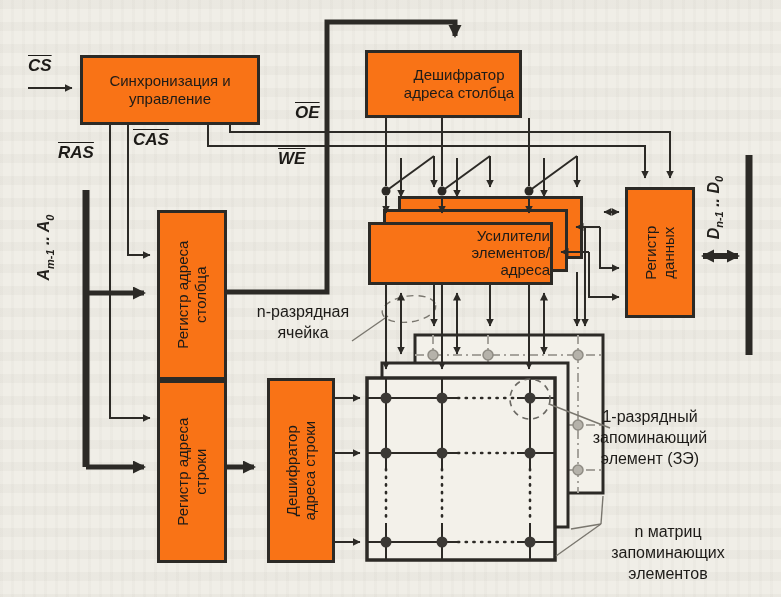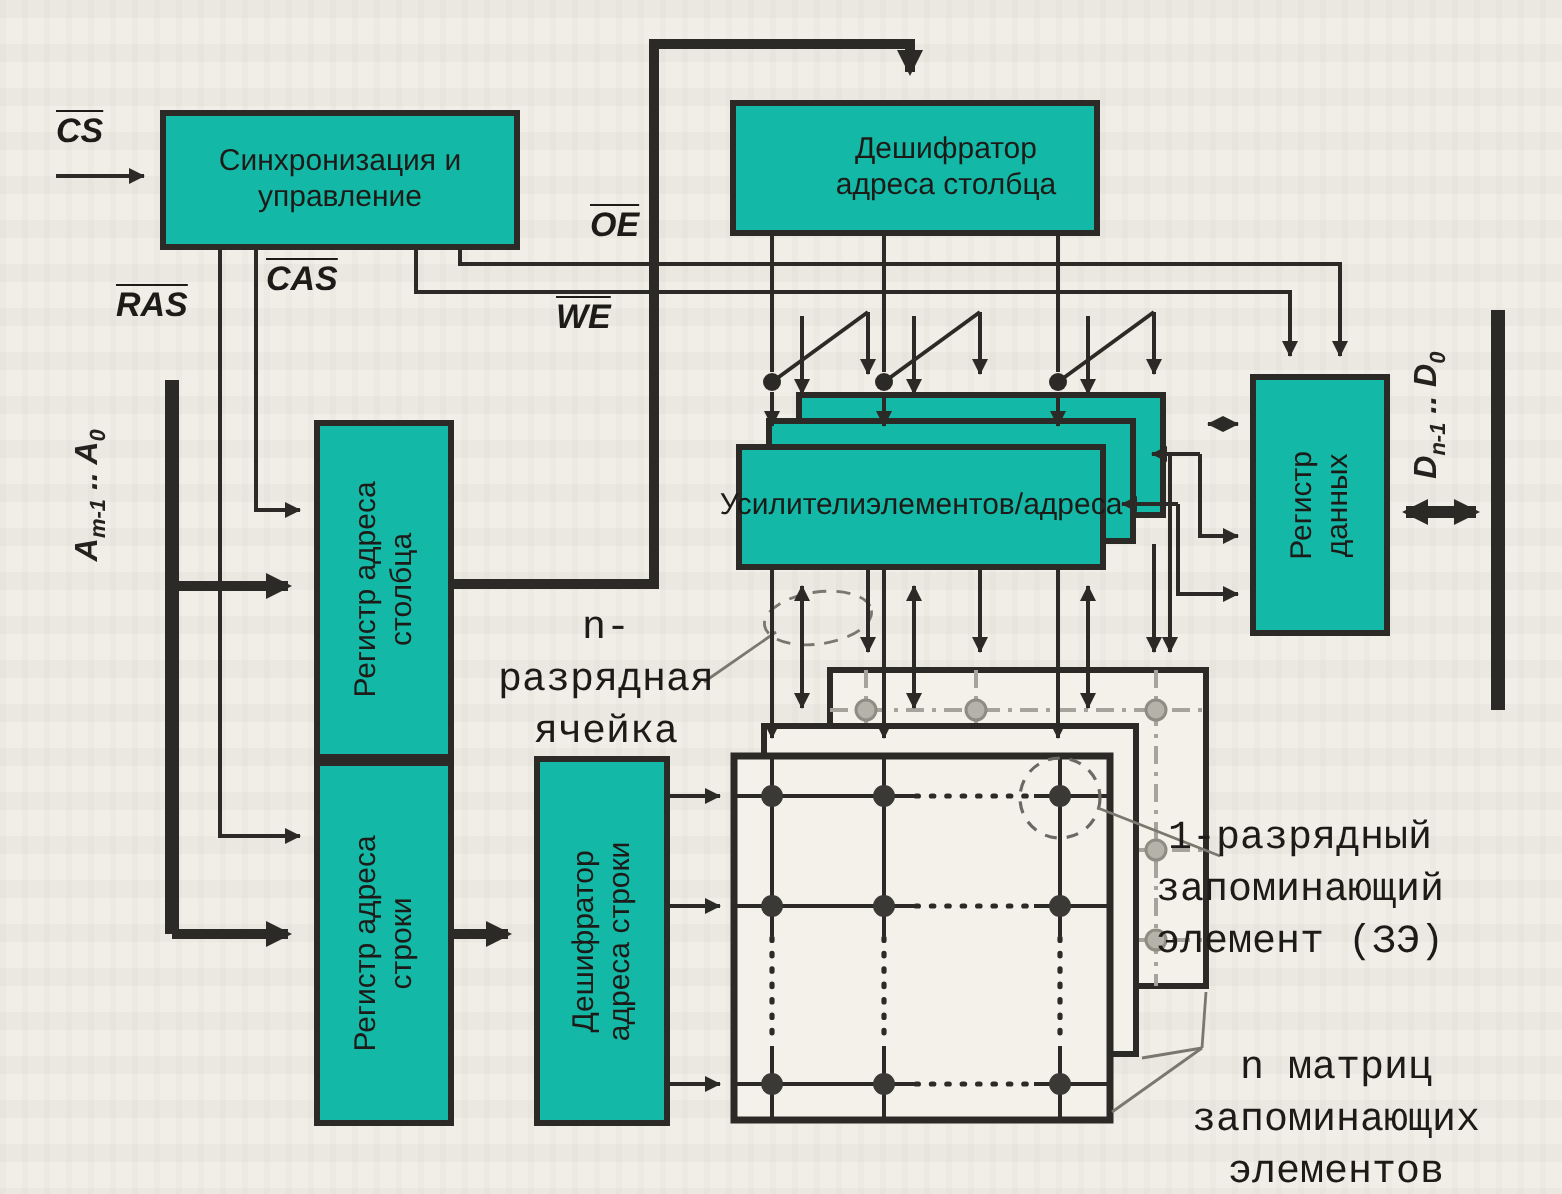--- a/index.html
+++ b/index.html
@@ -13,39 +13,39 @@
     position:absolute;inset:0;z-index:0;pointer-events:none;
     background:
       repeating-linear-gradient(180deg, rgba(110,104,92,.045) 0 9px, rgba(0,0,0,0) 9px 22px),
       repeating-linear-gradient(90deg, rgba(110,104,92,.03) 0 3px, rgba(0,0,0,0) 3px 11px);
   }
   svg{position:absolute;left:0;top:0;}
   #svg-bottom{z-index:1;}
   #svg-top{z-index:3;}
   .box{
     position:absolute;z-index:2;box-sizing:border-box;
-    background:#14b8a6;border:3px solid #2c2a26;
+    background:#f97316;border:3px solid #2c2a26;
     display:flex;align-items:center;justify-content:center;
     text-align:center;font-size:15px;line-height:1.18;color:#1d1b18;
   }
   .vwrap{position:absolute;inset:0;display:flex;align-items:center;justify-content:center;}
   .vtext{transform:rotate(-90deg);flex:none;text-align:center;font-size:15px;line-height:1.18;}
   .siglabel{
     position:absolute;z-index:2;text-align:left;
     font-style:italic;font-size:17px;font-weight:bold;color:#1d1b18;
   }
   .siglabel .ov{text-decoration:overline;padding:0 2px;}
   .buslabel{
     position:absolute;z-index:2;display:flex;align-items:center;justify-content:center;
   }
   .buslabel .vtext{font-style:italic;font-size:16px;font-weight:bold;white-space:nowrap;}
   .buslabel sub{font-size:11px;}
   .note{
     position:absolute;z-index:2;text-align:center;
-    font-size:20px;line-height:1.3;color:#1d1b18;font-family:Liberation Mono, monospace;
+    font-size:16px;line-height:1.3;color:#1d1b18;
   }
 </style>
 </head>
 <body>
 
 <div class="texture"></div>
 
 <svg id="svg-bottom" width="781" height="597" viewBox="0 0 781 597">
   <g>
     <rect x="415" y="335" width="188" height="158" fill="#f3f1ea" stroke="#2c2a26" stroke-width="3"></rect>
@@ -204,21 +204,21 @@
   <g>
     <line x1="749" y1="155" x2="749" y2="355" stroke="#2c2a26" stroke-width="7"></line>
     <path d="M703,256 H738" fill="none" stroke="#2c2a26" stroke-width="6" marker-start="url(#mbs)" marker-end="url(#mb)"></path>
   </g>
 </svg>
 
 <div class="box" style="left:80px;top:55px;width:180px;height:70px;">
   <span style="width:145px;">Синхронизация и управление</span>
 </div>
 
-<div class="box" style="left:365px;top:50px;width:185px;height:68px;padding-left:31px;">
+<div class="box" style="left:365px;top:50px;width:157px;height:68px;padding-left:31px;">
   <span style="width:118px;">Дешифратор адреса столбца</span>
 </div>
 
 <div class="box" style="left:157px;top:210px;width:70px;height:170px;">
   <div class="vwrap">
       <span class="vtext" style="width:118px;">Регистр адреса столбца</span>
     </div>
 </div>
 
 <div class="box" style="left:157px;top:380px;width:70px;height:183px;">
@@ -228,21 +228,21 @@
 </div>
 
 <div class="box" style="left:267px;top:378px;width:68px;height:185px;">
   <div class="vwrap">
       <span class="vtext" style="width:112px;">Дешифратор адреса строки</span>
     </div>
 </div>
 
 <div class="box" style="left:398px;top:196px;width:185px;height:63px;"></div>
 <div class="box" style="left:383px;top:209px;width:185px;height:63px;"></div>
-<div class="box" style="left:368px;top:222px;width:185px;height:63px;line-height:1.13;">
+<div class="box" style="left:368px;top:222px;width:185px;height:63px;flex-direction:column;line-height:1.13;align-items:flex-end;">
   <span>Усилители</span>
   <span>элементов/</span>
   <span>адреса</span>
 </div>
 
 <div class="box" style="left:625px;top:187px;width:70px;height:131px;">
   <div class="vwrap">
       <span class="vtext" style="width:78px;">Регистр данных</span>
     </div>
 </div>

